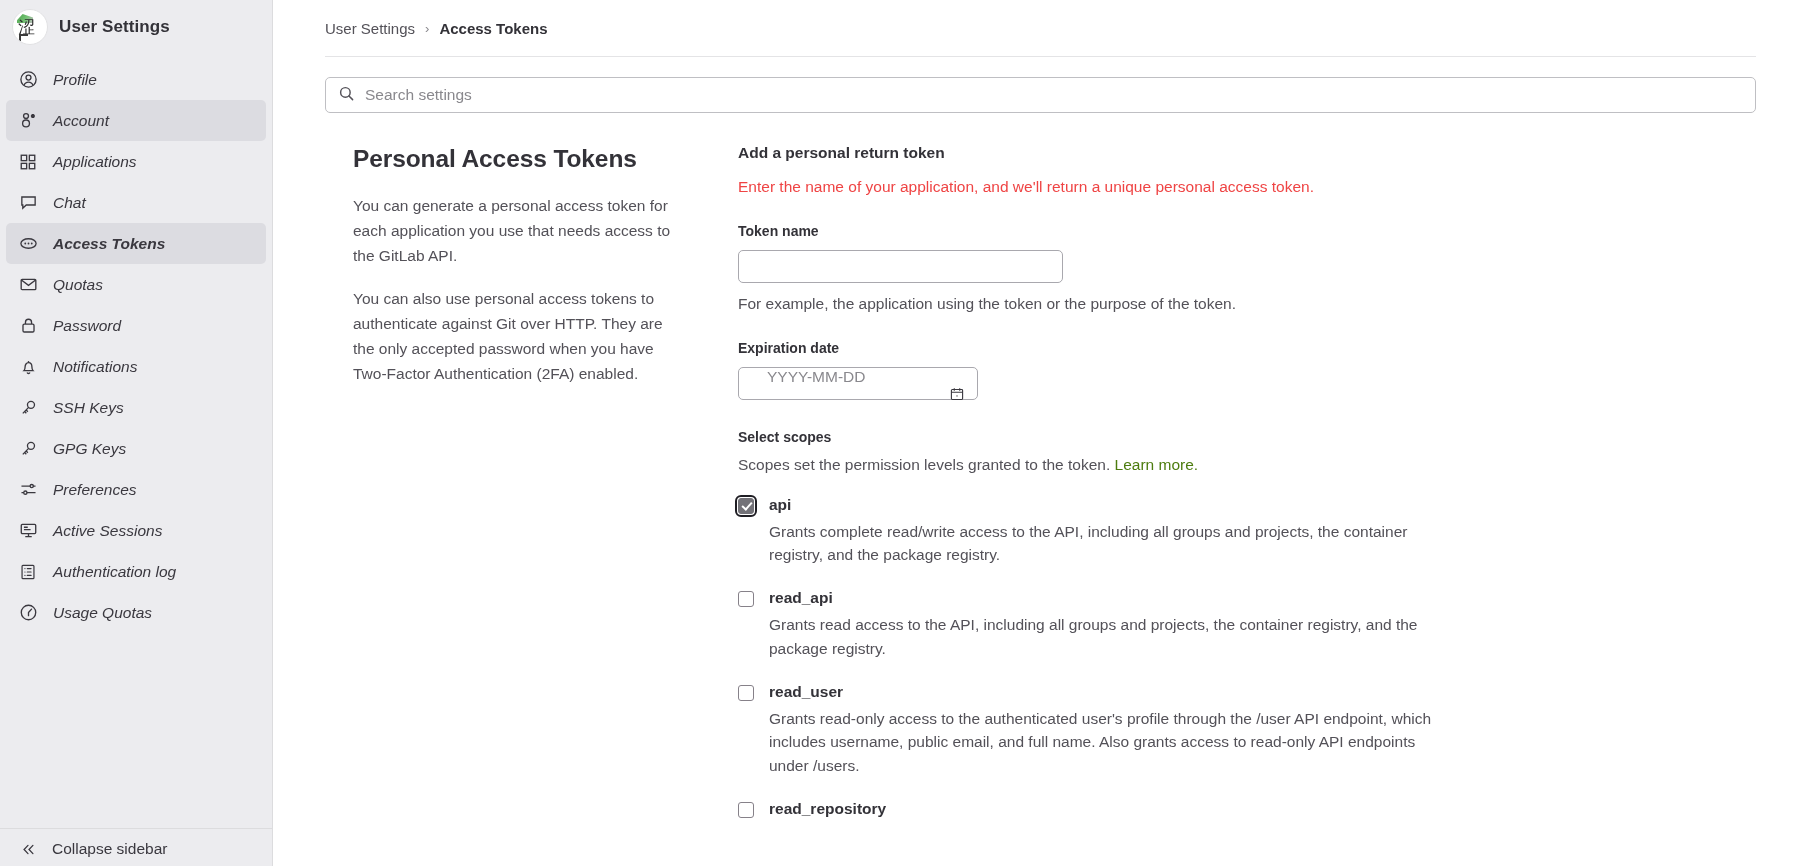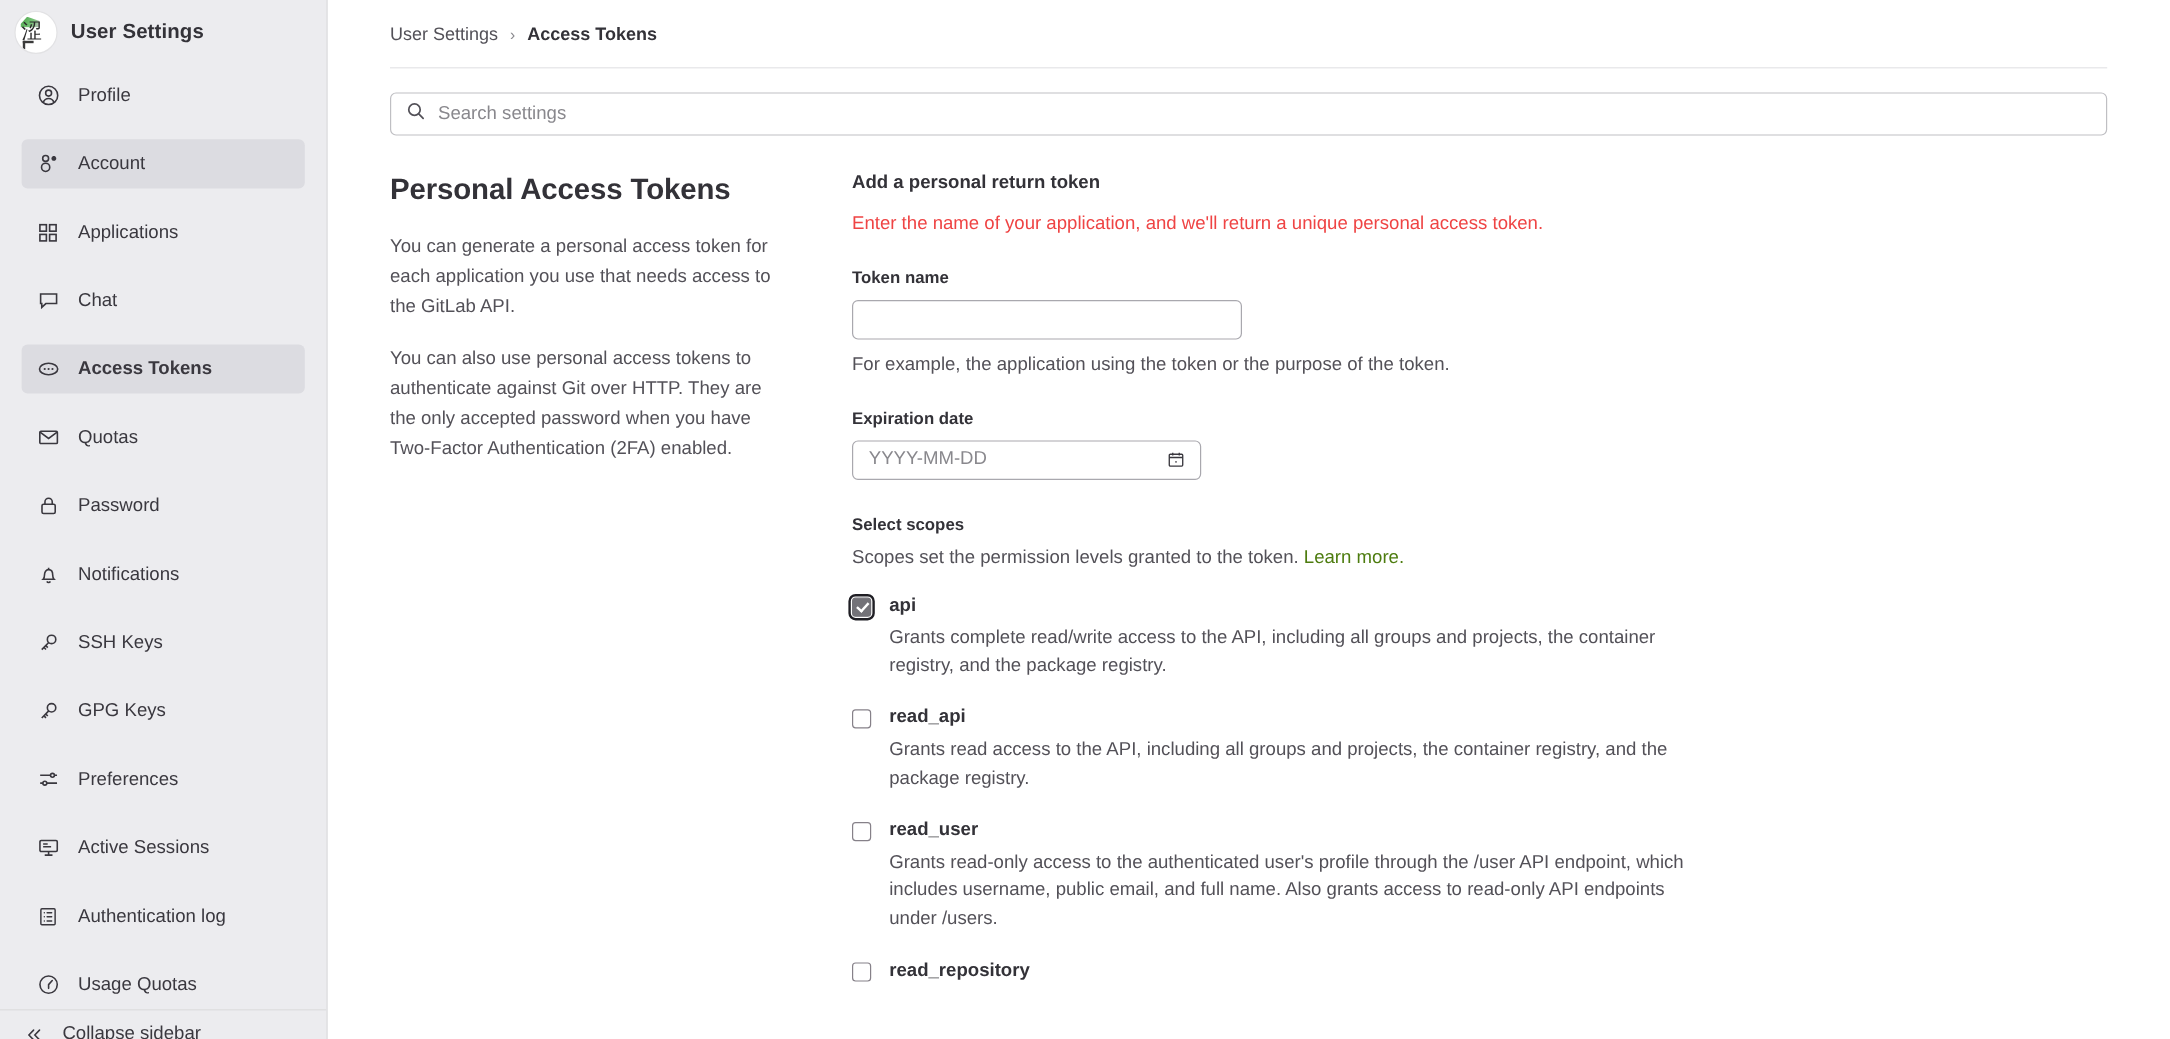--- a/index.html
+++ b/index.html
@@ -75,22 +75,23 @@
   .sidebar-title {
     font-size: 17px;
     font-weight: bold;
     color: #333238;
     letter-spacing: 0.1px;
   }
 
   .nav {
     display: flex;
     flex-direction: column;
-    gap: 16px;
-    padding: 0 18px;
+    gap: 0;
+    padding: 0 6px;
+    font-style: italic;
   }
 
   .nav-item {
     display: flex;
     align-items: center;
     gap: 15px;
     height: 41px;
     padding: 0 12px;
     border-radius: 5px;
     color: #3a383f;
@@ -178,20 +179,21 @@
 
   .cols {
     display: flex;
     gap: 55px;
     align-items: flex-start;
   }
 
   .col-left {
     width: 330px;
     flex: 0 0 330px;
+    margin-left: 28px;
   }
   .col-right {
     flex: 1 1 auto;
     min-width: 0;
   }
 
   h1.section-title {
     font-size: 24.5px;
     font-weight: bold;
     color: #333238;
@@ -243,28 +245,29 @@
   }
 
   .helper {
     font-size: 15.5px;
     color: #535158;
     margin-top: 12px;
     margin-bottom: 27px;
   }
 
   .date-wrap {
-    width: 291px;
+    width: 240px;
     height: 33px;
     border: 1px solid #a9a8ae;
     border-radius: 5px;
     display: flex;
-    align-items: center;
+    align-items: flex-end;
     padding: 0 10px 0 13px;
     background: #fff;
+    flex-direction: column;
   }
   .date-wrap input {
     flex: 1;
     border: 0;
     outline: none;
     background: transparent;
     font-family: "Liberation Sans", sans-serif;
     font-size: 15.5px;
     color: #333238;
   }

